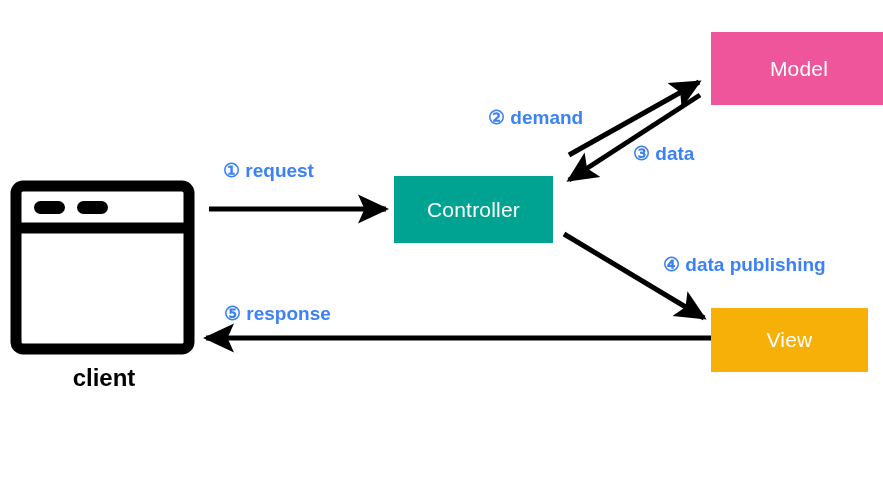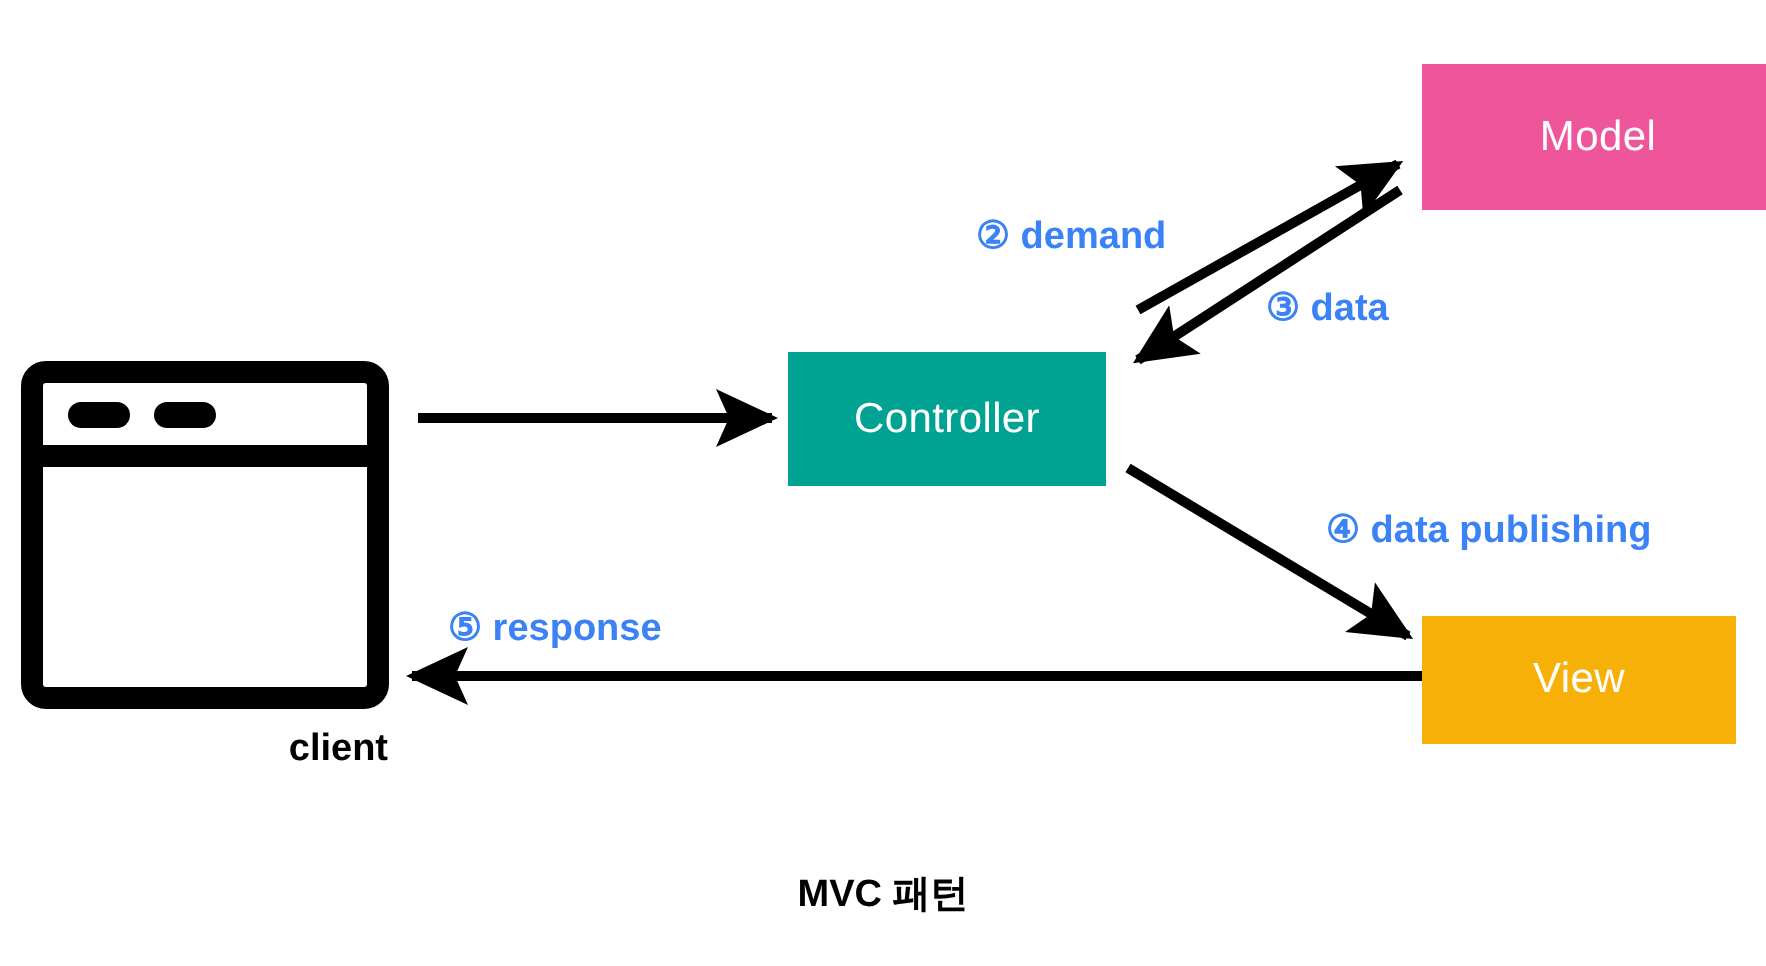--- a/index.html
+++ b/index.html
@@ -68,22 +68,22 @@
   #label-request  { left: 223px; top: 159px; }
   #label-demand   { left: 488px; top: 106px; }
   #label-data     { left: 633px; top: 142px; }
   #label-datapub  { left: 663px; top: 253px; }
   #label-response { left: 224px; top: 302px; }
   #client-label {
     position: absolute;
     left: 14px;
     top: 364px;
     width: 180px;
-    text-align: right;
-    font-size: 19px;
+    text-align: center;
+    font-size: 24px;
     font-weight: bold;
     white-space: nowrap;
   }
   #caption {
     position: absolute;
     left: 0;
     top: 434px;
     width: 883px;
     text-align: center;
     font-size: 19px;
@@ -145,20 +145,20 @@
   </div>
 
   <div id="view-box" class="node-box" style="background:#F7B008;">
     <span>View</span>
   </div>
 
   <div id="controller-box" class="node-box" style="background:#00A391;">
     <span>Controller</span>
   </div>
 
+  <div id="label-request" class="edge-label">① request</div>
   <div id="label-demand" class="edge-label">② demand</div>
   <div id="label-data" class="edge-label">③ data</div>
   <div id="label-response" class="edge-label">⑤ response</div>
   <div id="label-datapub" class="edge-label">④ data publishing</div>
 
-  <div id="caption">MVC 패턴</div>
 
 </div>
 
 </body></html>

